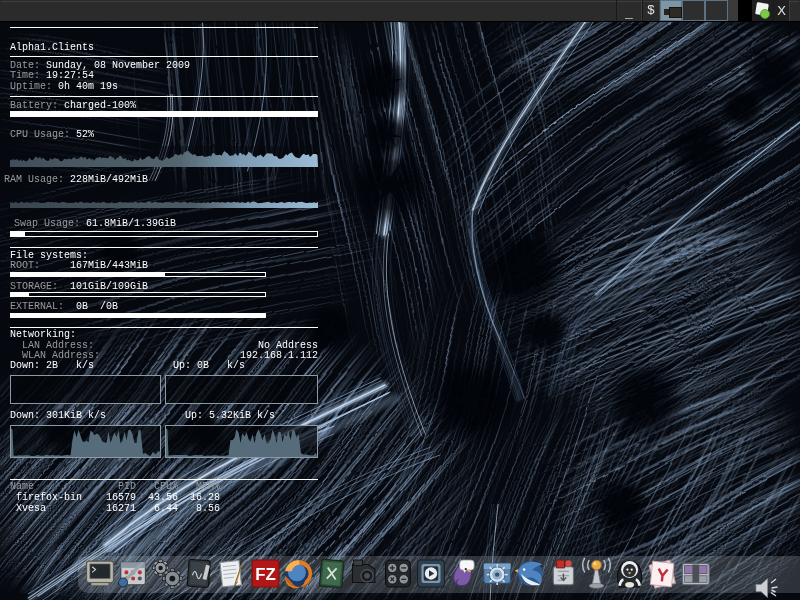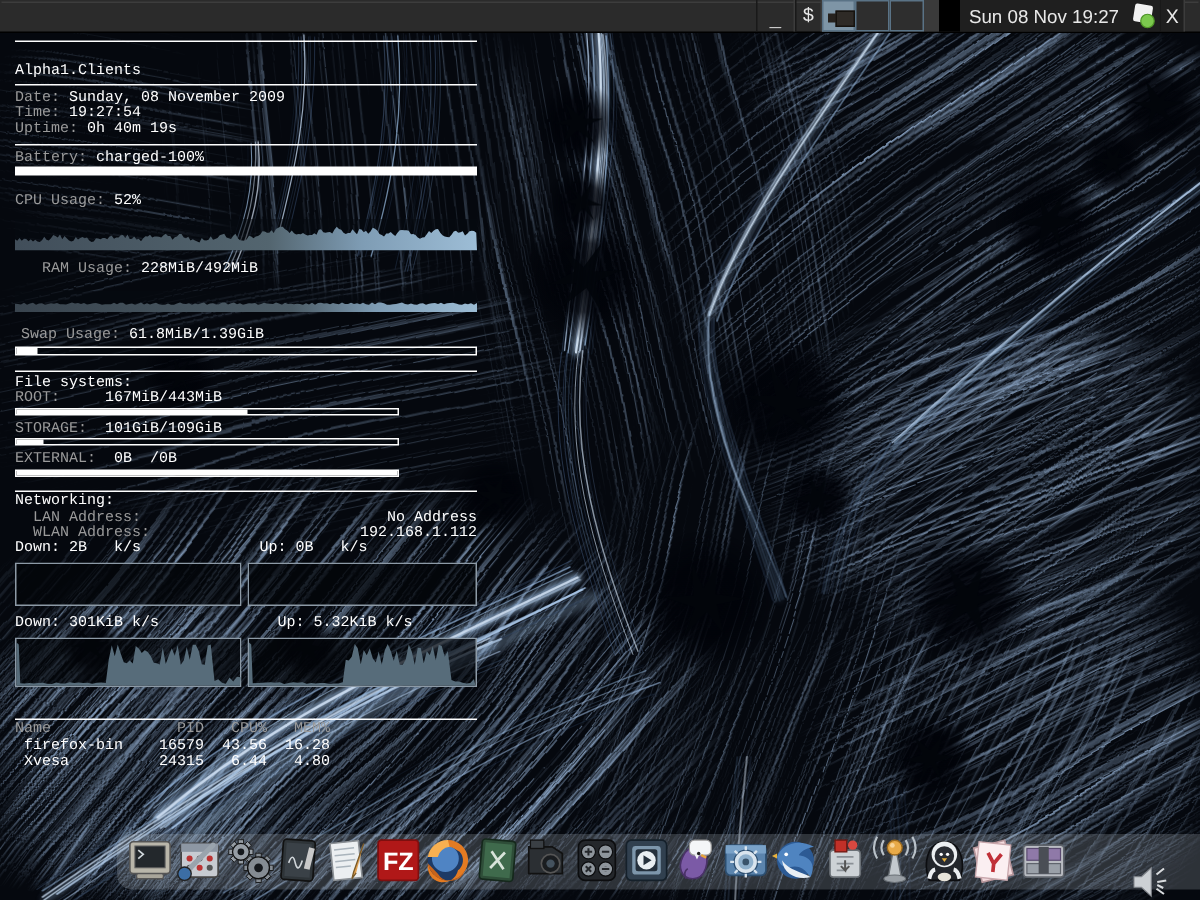--- a/index.html
+++ b/index.html
@@ -570,21 +570,20 @@
     <div class="pager">
       <div class="pcell act" style="width:22px;">
           <div style="position:absolute;left:3px;top:8px;width:7px;height:6px;background:#26221e;"></div>
           <div style="position:absolute;left:8px;top:6px;width:11px;height:9px;background:#2e2a26;border:1px solid #16130f;"></div>
         </div>
       <div class="pcell"></div>
       <div class="pcell"></div>
     </div>
     <div style="width:10px;background:#3a3a3a;"></div>
     <div style="width:14px;background:#000;"></div>
-    <div class="clock">Sun 08 Nov 19:27</div>
     <div style="width:21px;position:relative;background:#1f1f1f;">
       <svg width="21" height="22" viewBox="0 0 21 22">
           <rect x="4" y="3" width="12" height="12" rx="1.5" fill="#f2f2f2" transform="rotate(9 10 9)"></rect>
           <circle cx="13" cy="14" r="4.5" fill="#7cc94e" stroke="#4e9427" stroke-width="0.8"></circle>
         </svg>
     </div>
     <div class="bbtn" style="width:17px;background:#1f1f1f;">X</div>
   </div>
 </div>
 
@@ -604,21 +603,21 @@
         <linearGradient id="cg" x1="0" y1="0" x2="1" y2="0">
           <stop offset="0" stop-color="#414e5a"></stop>
           <stop offset="0.55" stop-color="#53656f"></stop>
           <stop offset="0.75" stop-color="#7e9cb4"></stop>
           <stop offset="1" stop-color="#9dbdd6"></stop>
         </linearGradient>
       </defs>
       <rect width="308" height="21" fill="rgba(6,10,16,0.5)"></rect>
       <path d="M0 21 L0.0 13.5 L1.5 14.5 L3.0 12.7 L4.5 14.5 L6.0 13.2 L7.5 13.4 L9.0 14.9 L10.5 13.5 L12.0 15.0 L13.5 13.9 L15.0 15.0 L16.5 15.4 L18.0 14.2 L19.5 11.8 L21.0 13.8 L22.5 14.3 L24.0 12.8 L25.5 10.6 L27.0 11.3 L28.5 12.4 L30.0 10.4 L31.5 13.5 L33.0 11.4 L34.5 12.9 L36.0 14.3 L37.5 15.0 L39.0 14.5 L40.5 12.0 L42.0 13.7 L43.5 12.7 L45.0 12.0 L46.5 12.8 L48.0 12.4 L49.5 14.4 L51.0 15.3 L52.5 15.0 L54.0 12.9 L55.5 13.0 L57.0 13.5 L58.5 12.6 L60.0 12.7 L61.5 13.5 L63.0 11.7 L64.5 11.2 L66.0 13.1 L67.5 12.4 L69.0 12.4 L70.5 10.8 L72.0 10.7 L73.5 12.6 L75.0 10.4 L76.5 13.3 L78.0 13.2 L79.5 11.7 L81.0 13.7 L82.5 13.1 L84.0 14.8 L85.5 12.8 L87.0 11.5 L88.5 11.7 L90.0 10.5 L91.5 12.4 L93.0 11.6 L94.5 11.7 L96.0 11.8 L97.5 12.4 L99.0 10.9 L100.5 9.8 L102.0 11.4 L103.5 11.3 L105.0 13.9 L106.5 12.2 L108.0 11.7 L109.5 10.0 L111.0 10.0 L112.5 12.3 L114.0 12.9 L115.5 11.9 L117.0 14.4 L118.5 13.5 L120.0 14.4 L121.5 15.0 L123.0 15.6 L124.5 12.7 L126.0 14.2 L127.5 14.4 L129.0 13.8 L130.5 11.5 L132.0 13.9 L133.5 13.3 L135.0 12.7 L136.5 10.9 L138.0 10.4 L139.5 9.9 L141.0 12.3 L142.5 12.8 L144.0 13.3 L145.5 11.1 L147.0 9.9 L148.5 12.9 L150.0 14.1 L151.5 14.4 L153.0 14.5 L154.5 13.5 L156.0 11.2 L157.5 11.6 L159.0 12.9 L160.5 11.7 L162.0 11.3 L163.5 10.3 L165.0 8.1 L166.5 8.3 L168.0 9.2 L169.5 9.1 L171.0 7.5 L172.5 9.4 L174.0 6.6 L175.5 5.9 L177.0 5.1 L178.5 5.1 L180.0 6.9 L181.5 7.7 L183.0 9.3 L184.5 7.7 L186.0 9.5 L187.5 10.3 L189.0 10.0 L190.5 10.1 L192.0 9.4 L193.5 10.3 L195.0 11.0 L196.5 10.6 L198.0 10.6 L199.5 9.5 L201.0 10.5 L202.5 7.2 L204.0 6.9 L205.5 8.8 L207.0 9.2 L208.5 8.9 L210.0 8.7 L211.5 9.7 L213.0 7.0 L214.5 5.1 L216.0 6.6 L217.5 7.2 L219.0 9.2 L220.5 10.0 L222.0 9.3 L223.5 9.4 L225.0 6.9 L226.5 8.7 L228.0 10.1 L229.5 6.7 L231.0 7.0 L232.5 8.8 L234.0 7.9 L235.5 9.8 L237.0 8.4 L238.5 5.8 L240.0 6.5 L241.5 7.6 L243.0 10.0 L244.5 10.6 L246.0 11.7 L247.5 9.6 L249.0 9.7 L250.5 8.6 L252.0 10.1 L253.5 11.3 L255.0 9.2 L256.5 7.5 L258.0 7.3 L259.5 7.5 L261.0 7.5 L262.5 7.8 L264.0 10.2 L265.5 10.0 L267.0 10.6 L268.5 12.4 L270.0 13.1 L271.5 12.4 L273.0 12.1 L274.5 10.1 L276.0 8.0 L277.5 9.4 L279.0 7.8 L280.5 6.9 L282.0 6.6 L283.5 9.1 L285.0 10.8 L286.5 11.6 L288.0 12.0 L289.5 12.2 L291.0 10.5 L292.5 8.4 L294.0 7.8 L295.5 9.1 L297.0 8.9 L298.5 8.2 L300.0 11.0 L301.5 9.8 L303.0 8.1 L304.5 7.9 L306.0 8.0 L307.5 9.2 L308 21 Z" fill="url(#cg)"></path>
     </svg>
-<div style="position:absolute;left:28px;top:174.5px;"><span class="g">RAM Usage:</span> 228MiB/492MiB</div>
+<div style="position:absolute;left:4px;top:174.5px;"><span class="g">RAM Usage:</span> 228MiB/492MiB</div>
 <svg style="position:absolute;left:10px;top:194px" width="308" height="14">
       <defs>
         <linearGradient id="rg" x1="0" y1="0" x2="1" y2="0">
           <stop offset="0" stop-color="#39444e"></stop>
           <stop offset="0.6" stop-color="#4c5c66"></stop>
           <stop offset="0.78" stop-color="#7e9cb4"></stop>
           <stop offset="1" stop-color="#9cbcd4"></stop>
         </linearGradient>
       </defs>
       <rect width="308" height="14" fill="rgba(6,10,16,0.5)"></rect>
@@ -654,21 +653,21 @@
       <rect x="0.5" y="0.5" width="150" height="32" fill="rgba(3,6,10,0.72)" stroke="#8d9aa6" stroke-width="1"></rect>
       <path d="M1 32 L1 3.3 L2.5 4.6 L3.5 30.5 L6.5 30.7 L9.5 30.3 L12.5 30.6 L15.5 30.3 L18.5 30.2 L21.5 30.9 L24.5 31.0 L27.5 30.0 L30.5 30.7 L33.5 30.7 L36.5 29.8 L39.5 30.4 L42.5 30.0 L45.5 30.4 L48.5 30.2 L51.5 30.8 L54.5 30.2 L57.5 30.0 L60.5 30.4 L62.5 14.6 L64.5 5.2 L66.5 12.5 L68.5 4.7 L70.5 10.8 L72.5 16.5 L74.5 17.1 L76.5 15.4 L78.5 17.3 L80.5 5.6 L82.5 7.3 L84.5 10.3 L86.5 8.5 L88.5 9.6 L90.5 12.4 L92.5 16.8 L94.5 17.2 L96.5 18.0 L98.5 6.6 L100.5 17.7 L102.5 12.2 L104.5 7.2 L106.5 12.2 L108.5 5.2 L110.5 18.2 L112.5 15.4 L114.5 6.4 L116.5 14.9 L118.5 4.9 L120.5 4.9 L122.5 8.9 L124.5 17.9 L126.5 18.1 L128.5 5.4 L130.5 4.7 L133.0 29.0 L135.5 27.9 L138.0 30.2 L140.5 30.8 L143.0 26.7 L145.5 29.4 L148.0 26.2 L150.5 26.5 L150 32 Z" fill="#576c7a"></path>
     </svg>
 <svg style="position:absolute;left:165px;top:425px" width="153" height="33">
       <rect x="0.5" y="0.5" width="152" height="32" fill="rgba(3,6,10,0.72)" stroke="#8d9aa6" stroke-width="1"></rect>
       <path d="M1 32 L1 3.3 L2.5 4.6 L3.5 30.5 L6.5 30.3 L9.5 30.1 L12.5 30.0 L15.5 29.9 L18.5 30.1 L21.5 29.9 L24.5 31.0 L27.5 30.4 L30.5 29.9 L33.5 30.2 L36.5 29.9 L39.5 30.9 L42.5 30.4 L45.5 30.7 L48.5 30.3 L51.5 30.3 L54.5 31.0 L57.5 30.7 L60.5 30.7 L63.5 29.9 L65.5 14.9 L67.5 15.3 L69.5 12.8 L71.5 4.3 L73.5 7.2 L75.5 17.9 L77.5 8.3 L79.5 11.8 L81.5 7.1 L83.5 13.9 L85.5 16.7 L87.5 9.3 L89.5 18.2 L91.5 8.5 L93.5 4.3 L95.5 9.0 L97.5 15.6 L99.5 8.7 L101.5 18.2 L103.5 18.2 L105.5 14.7 L107.5 4.5 L109.5 9.4 L111.5 18.2 L113.5 6.8 L115.5 7.0 L117.5 17.2 L119.5 9.1 L121.5 11.6 L123.5 5.8 L125.5 15.3 L127.5 4.8 L129.5 5.6 L131.5 12.8 L133.5 9.0 L136.0 28.3 L138.5 29.4 L141.0 29.4 L143.5 30.1 L146.0 30.6 L148.5 30.3 L151.0 27.6 L152 32 Z" fill="#576c7a"></path>
     </svg>
 <div style="position:absolute;left:10px;top:479px;width:308px;height:1px;background:#fff;"></div>
 <div style="position:absolute;left:10px;top:482.0px;"><span class="g">Name              PID   CPU%   MEM%</span></div>
 <div style="position:absolute;left:10px;top:493.0px;"> firefox-bin    16579  43.56  16.28</div>
-<div style="position:absolute;left:10px;top:503.5px;"> Xvesa          24315   6.44   4.80</div>
+<div style="position:absolute;left:10px;top:503.5px;"> Xvesa          16271   6.44   8.56</div>
 </div>
 
 <div id="dock">
     <svg width="650" height="37" viewBox="0 0 650 37" style="position:absolute;left:0;top:0">
       <g transform="translate(22.0,17.5) scale(1.12)">
         <rect x="-12" y="-11" width="24" height="19" rx="2" fill="#b9b6aa" stroke="#555" stroke-width="1"></rect>
 <rect x="-9" y="-8.5" width="18" height="13" fill="#23282c" stroke="#666" stroke-width="0.6"></rect>
 <path d="M-7 -6 l3 2.5 -3 2.5" stroke="#cfd6da" stroke-width="1" fill="none"></path>
 <rect x="-8" y="8" width="16" height="3" rx="1" fill="#a8a59a" stroke="#555" stroke-width="0.8"></rect>
       </g>

